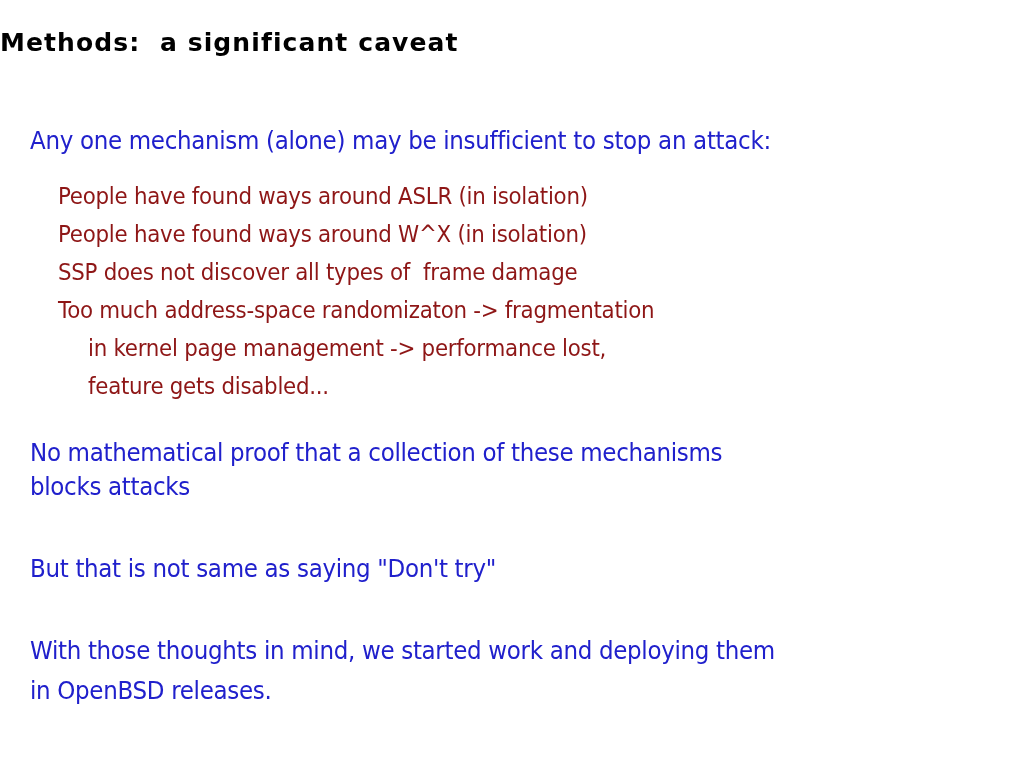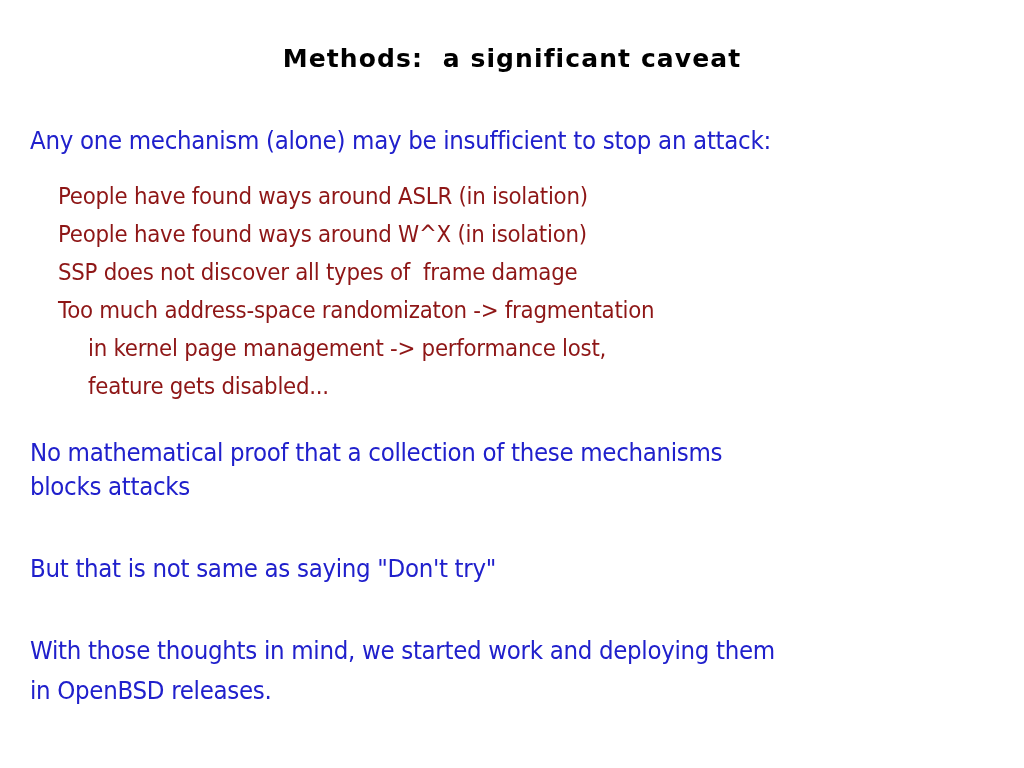--- a/index.html
+++ b/index.html
@@ -22,29 +22,28 @@
     height: 768px;
     background: #ffffff;
   }
 
   
   #slide-title {
     position: absolute;
     left: 0;
     top: 28px;
     width: 1024px;
-    text-align: center;
+    text-align: left;
     color: #000000;
     font-family: "DejaVu Sans", sans-serif;
     font-weight: bold;
     font-size: 25px;
     letter-spacing: 1.1px;
     line-height: 30px;
     white-space: pre;
-    margin-top: 16px;
   }
 
   
   .line {
     position: absolute;
     white-space: pre;
     line-height: 1.0;
   }
 
   

